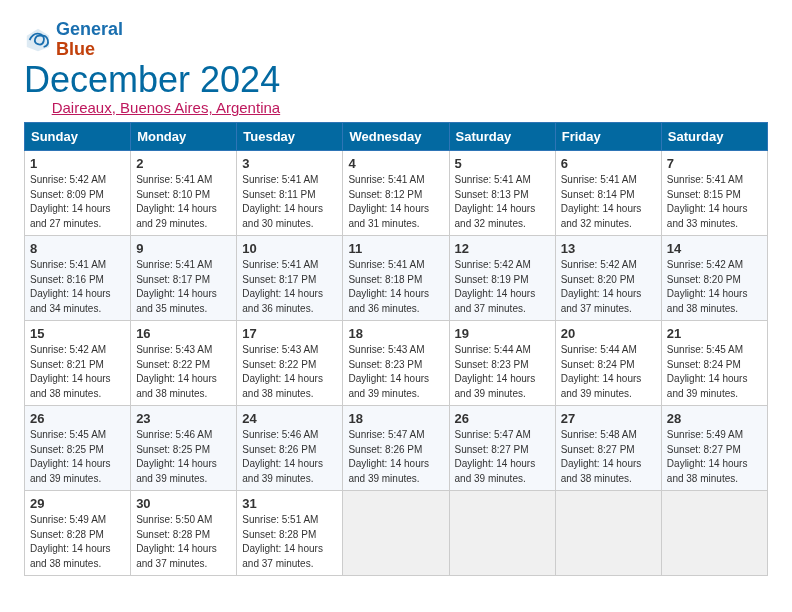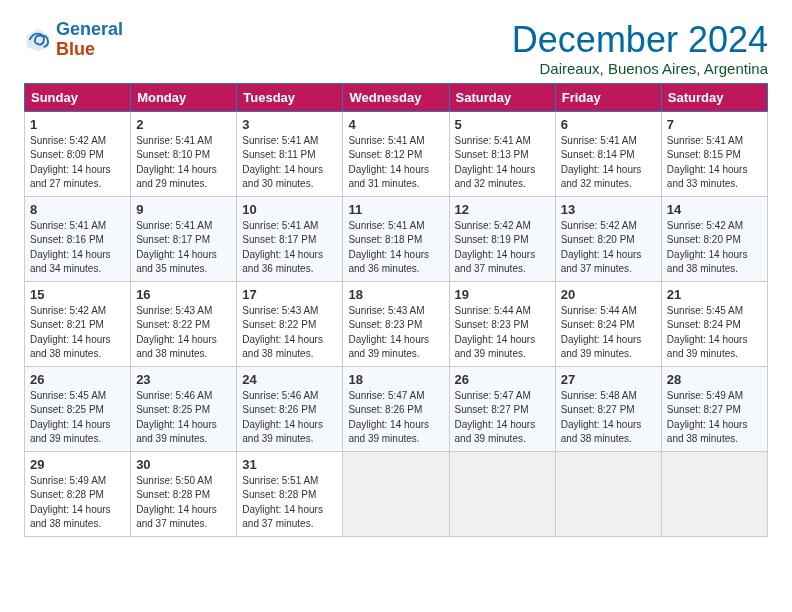--- a/index.html
+++ b/index.html
@@ -11,20 +11,21 @@
       overflow: hidden;
     }
     .container {
       padding: 20px 24px 16px 24px;
     }
     .header-row {
       display: flex;
       justify-content: space-between;
       align-items: flex-start;
       margin-bottom: 6px;
+      flex-direction: column;
     }
     .logo {
       display: flex;
       align-items: center;
       gap: 4px;
     }
     .logo-text {
       font-size: 18px;
       font-weight: bold;
       color: #333;
@@ -41,30 +42,31 @@
       text-align: right;
     }
     .month-title {
       font-size: 36px;
       font-weight: normal;
       color: #0369a1;
       line-height: 1.1;
     }
     .location {
       font-size: 15px;
-      color: #14532d;
+      color: #be185d;
+      text-decoration: underline;
     }
     .calendar {
       width: 100%;
       border-collapse: collapse;
       font-size: 11px;
       color: #333;
     }
     .calendar thead tr th {
-      background: #be185d;
+      background: #0369a1;
       color: #fff;
       font-size: 13px;
       font-weight: bold;
       padding: 6px 6px;
       text-align: left;
       border: 1px solid #2e75b6;
     }
     .calendar tbody tr td {
       vertical-align: top;
       padding: 5px 5px 4px 5px;

